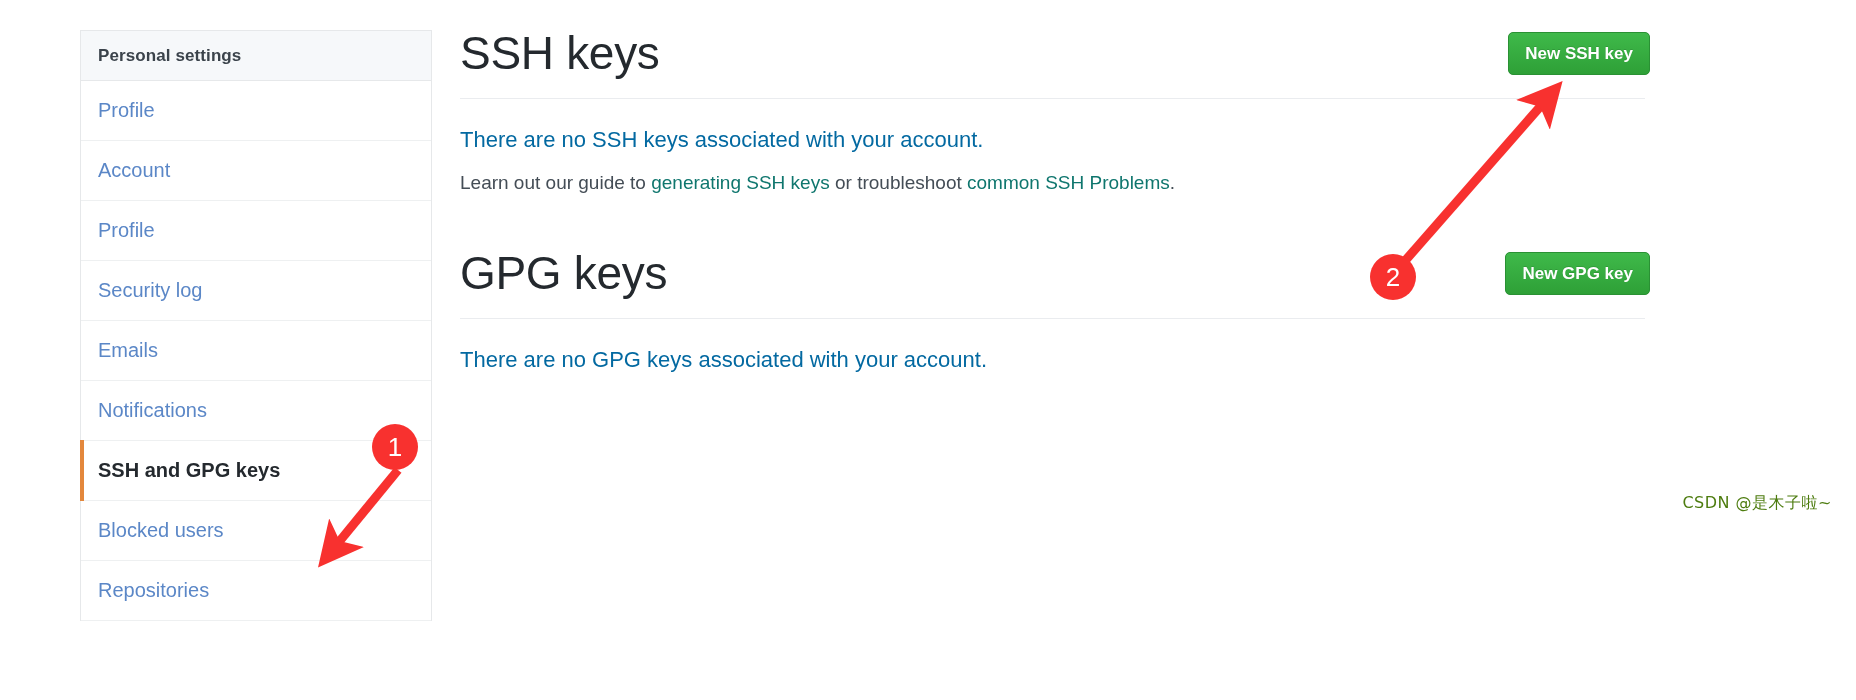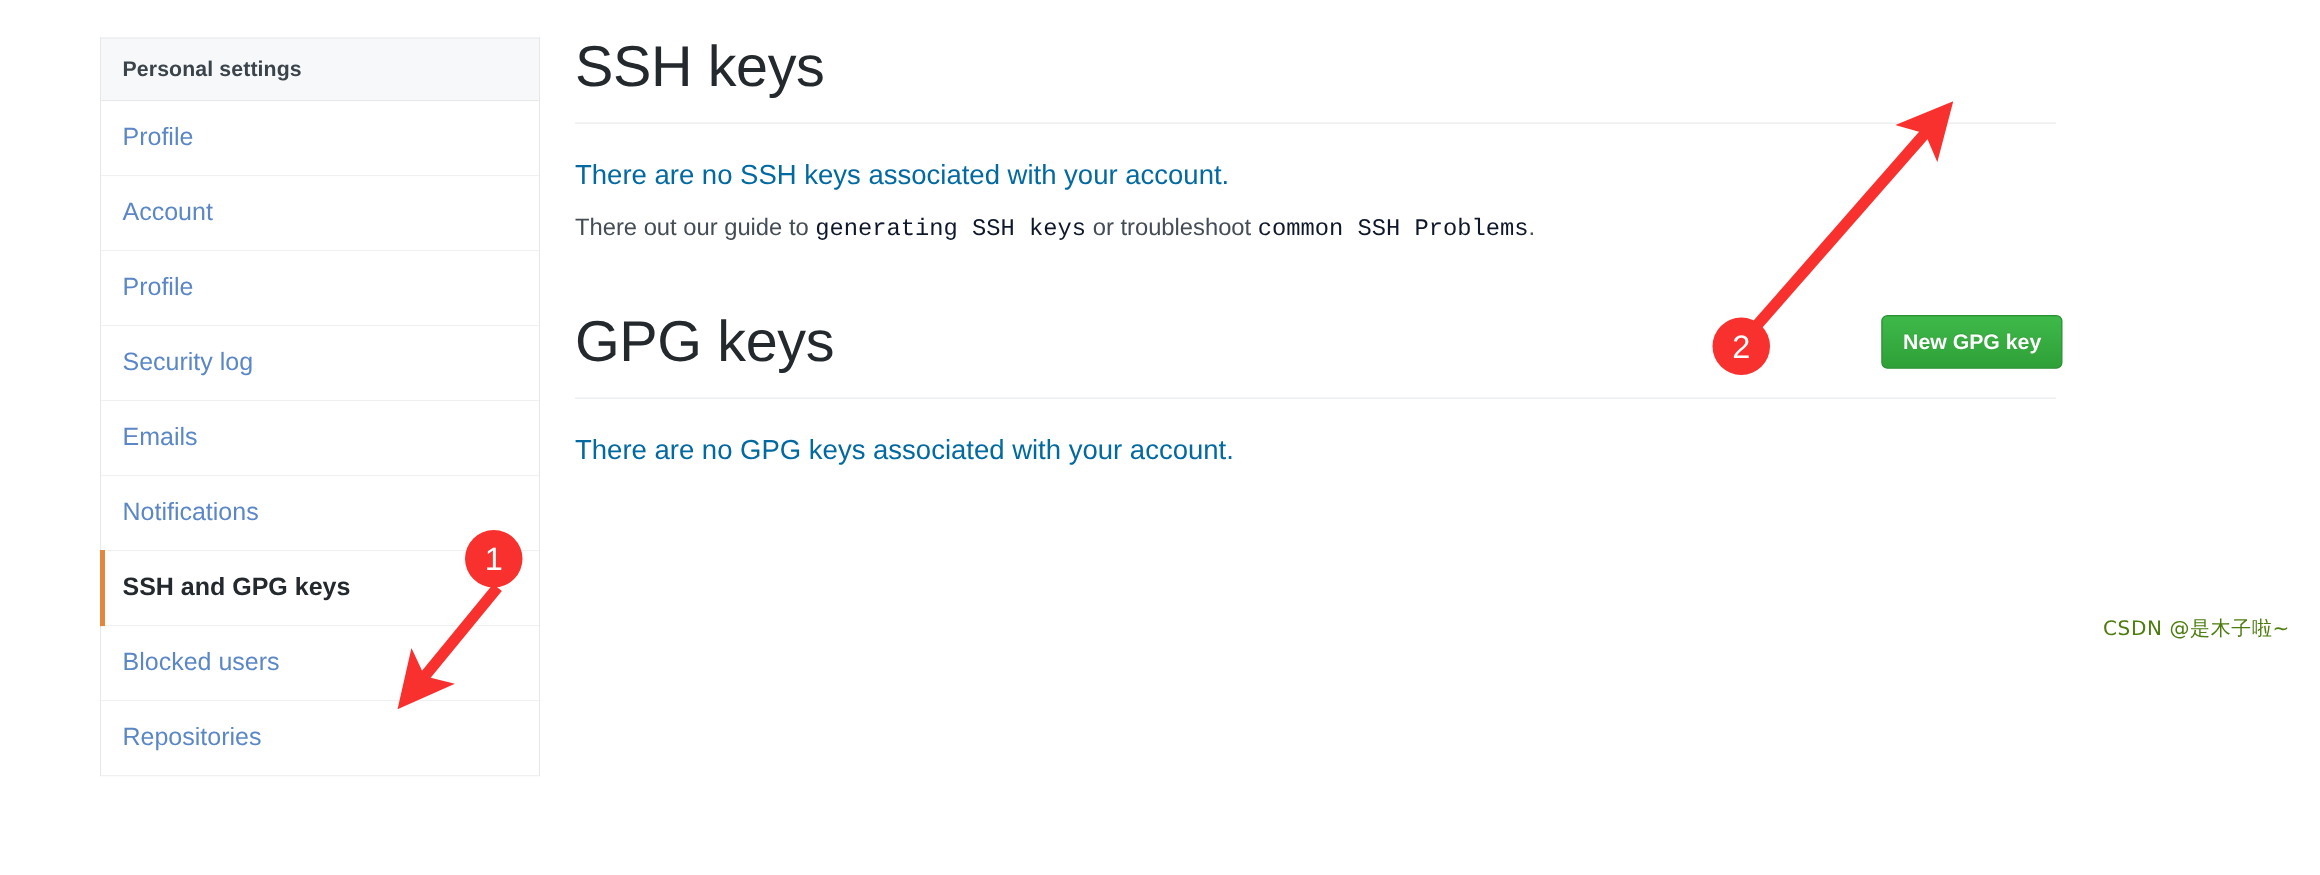--- a/index.html
+++ b/index.html
@@ -105,21 +105,21 @@
   .body-line {
     font-size: 22px;
     color: #0369a1;
     font-weight: 400;
   }
   .sub-line {
     font-size: 19px;
     color: #444d56;
     font-weight: 400;
   }
-  a.lnk { color: #0f172a; text-decoration: none; cursor: pointer; font-family: Liberation Mono, monospace; }
+  a.lnk { color: #0f766e; text-decoration: none; cursor: pointer; }
 
   
   #overlay {
     position: absolute;
     left: 0; top: 0;
     width: 1856px; height: 700px;
     pointer-events: none;
   }
   .badge {
     position: absolute;
@@ -179,27 +179,28 @@
         <div class="side-item">
           <span>Repositories</span>
         </div>
       </div>
   </div>
 
   <div id="main">
 
     <div class="section-head" style="margin-top:30px;">
       <div class="section-title">SSH keys</div>
+      <button class="btn-green" style="top:2px;">New SSH key</button>
     </div>
     <div class="hr"></div>
 
     <div class="body-line" style="margin-top:28px;">There are no SSH keys associated with your account.</div>
 
     <div class="sub-line" style="margin-top:19px;">
-      <span>There out our guide to </span><a class="lnk">generating SSH keys</a><span> or troubleshoot </span><a class="lnk">common SSH Problems</a><span>.</span>
+      <span>Learn out our guide to </span><a class="lnk">generating SSH keys</a><span> or troubleshoot </span><a class="lnk">common SSH Problems</a><span>.</span>
     </div>
 
     <div class="section-head" style="margin-top:56px;">
       <div class="section-title">GPG keys</div>
       <button class="btn-green" style="top:2px;">New GPG key</button>
     </div>
     <div class="hr"></div>
 
     <div class="body-line" style="margin-top:28px;">There are no GPG keys associated with your account.</div>
 

